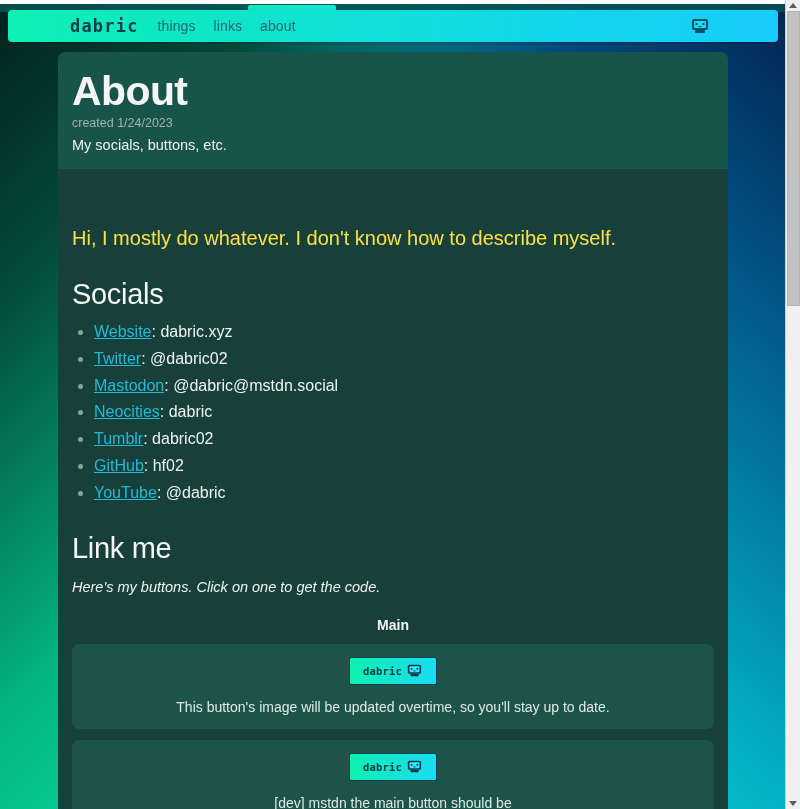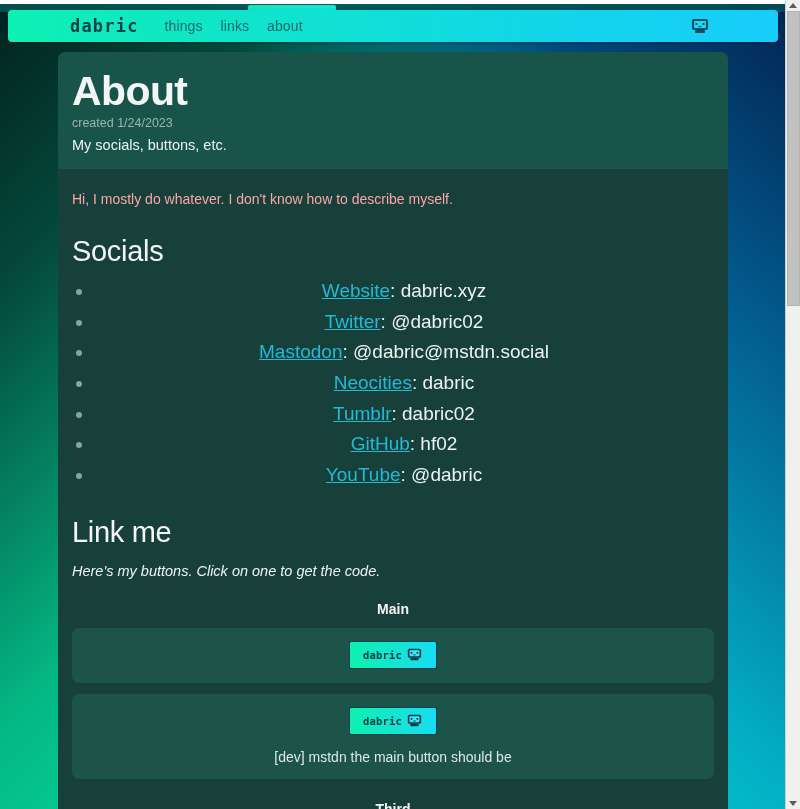--- a/index.html
+++ b/index.html
@@ -64,21 +64,21 @@
     letter-spacing: 1.2px;
     color: #0a3f49;
   }
   .navlink {
     margin-left: 18px;
     font-size: 14px;
     color: #1a6a70;
     text-decoration: none;
     letter-spacing: 0.1px;
   }
-  .navlink:first-of-type { margin-left: 26px; }
+  .navlink:first-of-type { margin-left: 19px; }
   #robot-head {
     position: absolute;
     right: 68px; top: 7px;
     width: 20px; height: 18px;
   }
 
   
   #maincard {
     position: absolute;
     left: 58px; top: 48px;
@@ -108,41 +108,41 @@
     margin-top: 3px;
     font-size: 12.5px;
     color: #9db5ae;
   }
   .subtitle {
     margin-top: 7px;
     font-size: 14.5px;
     color: #eef3f1;
   }
   .intro {
-    font-size: 14px;
-    color: #fca5a5;
+    font-size: 20px;
+    color: #fde047;
+    margin-top: 36px;
   }
   h2.section {
     margin-top: 28px;
     font-size: 29px;
     font-weight: normal;
     color: #f3f6f5;
     letter-spacing: -0.3px;
   }
   ul.socials {
     margin-top: 11px;
     padding-left: 22px;
     list-style: disc;
   }
   ul.socials li {
-    font-size: 19px;
+    font-size: 16px;
     color: #eef3f1;
     margin-bottom: 6px;
     line-height: 1.3;
-    text-align: center;
   }
   ul.socials li::marker { color: #7fa79d; }
   ul.socials a {
     color: #23b9d8;
     text-decoration: underline;
   }
   .linkme-note {
     margin-top: 14px;
     font-size: 14.5px;
     color: #eef3f1;
@@ -305,20 +305,21 @@
           <span class="btxt">dabric</span>
           <svg width="17" height="15" viewBox="0 0 20 18">
             <rect x="2" y="2" width="16" height="11" rx="2" fill="#0a3b46"></rect>
             <rect x="4" y="4" width="12" height="7" rx="1" fill="#3de8ff"></rect>
             <rect x="5.5" y="6" width="2" height="2" fill="#0a3b46"></rect>
             <rect x="12.5" y="6" width="2" height="2" fill="#0a3b46"></rect>
             <rect x="8.5" y="9" width="3" height="1" fill="#0a3b46"></rect>
             <rect x="5" y="13" width="10" height="3" rx="1" fill="#0a3b46"></rect>
           </svg>
         </span>
+        <div class="caption">This button's image will be updated overtime, so you'll stay up to date.</div>
       </div>
 
       <div class="card">
         <span class="badge badge-grad lg">
           <span class="btxt">dabric</span>
           <svg width="17" height="15" viewBox="0 0 20 18">
             <rect x="2" y="2" width="16" height="11" rx="2" fill="#0a3b46"></rect>
             <rect x="4" y="4" width="12" height="7" rx="1" fill="#3de8ff"></rect>
             <rect x="5.5" y="6" width="2" height="2" fill="#0a3b46"></rect>
             <rect x="12.5" y="6" width="2" height="2" fill="#0a3b46"></rect>

